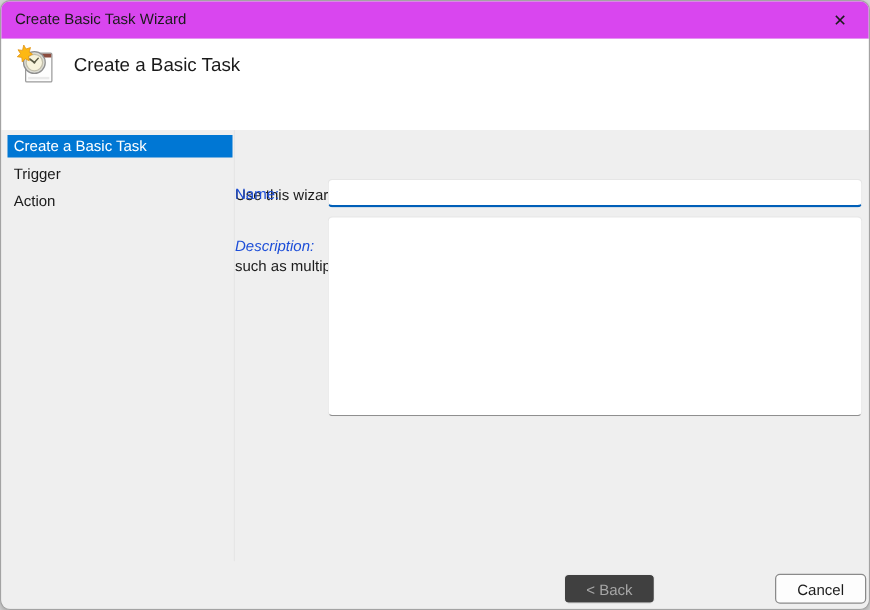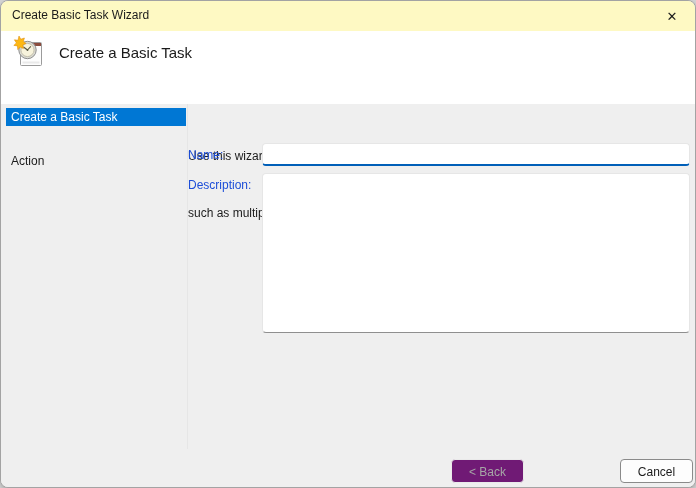--- a/index.html
+++ b/index.html
@@ -11,21 +11,21 @@
     border-radius:8px;
     overflow:hidden;
     background:#efefef;
     font-family:"Liberation Sans","DejaVu Sans",sans-serif;
     color:#1b1b1b;
     box-shadow:0 2px 6px rgba(0,0,0,.25);
   }
   
   .titlebar{
     position:absolute;top:0;left:0;right:0;height:30px;
-    background:#fef9c3;
+    background:#d946ef;
   }
   .titlebar .title{
     position:absolute;left:11px;top:0;height:30px;
     line-height:29px;font-size:12px;color:#1b1b1b;
   }
   .close-btn{
     position:absolute;right:0;top:0;width:46px;height:30px;
     display:flex;align-items:center;justify-content:center;
     font-size:13px;color:#1b1b1b;cursor:default;background:transparent;border:none;
   }
@@ -73,21 +73,21 @@
     padding:4px 7px;font-size:12px;font-family:inherit;color:#1b1b1b;
     resize:none;outline:none;
   }
   
   .btn{
     position:absolute;top:355px;width:73px;height:24px;
     font-size:12px;font-family:inherit;
     border-radius:4px;text-align:center;line-height:22px;
   }
   .btn.disabled{
-    background:#701a75;color:#a6a6a6;border:1px solid #eaeaea;
+    background:#404040;color:#a6a6a6;border:1px solid #eaeaea;
   }
   .btn.enabled{
     background:#fdfdfd;color:#1b1b1b;border:1px solid #8a8a8a;
   }
   .btn-back{left:450px;}
   .btn-next{left:537px;}
   .btn-cancel{left:619px;}
 </style>
 </head>
 <body>
@@ -116,30 +116,31 @@
 
       <polygon points="6,0 7.8,3.2 11.4,2 10.4,5.6 13,7.4 9.8,9 10.4,12.6 7.2,11 4.8,13.6 4.4,9.9 0.8,9.4 3.4,6.9 1.4,3.8 5,4.3" fill="#fdb813" stroke="#e09112" stroke-width="0.6"></polygon>
     </svg>
     <div class="htitle">Create a Basic Task</div>
   </div>
 
   <div class="body">
     <div class="pane-divider"></div>
 
     <div class="side-item active" style="top:4px;">Create a Basic Task</div>
+    <div class="side-item" style="top:26px;">Trigger</div>
     <div class="side-item" style="top:48px;">Action</div>
 
     <div class="instruction">
       <div>Use this wizard to quickly schedule a common task.  For more advanced options or settings</div>
       <div>such as multiple task actions or triggers, use the Create Task command in the Actions pane.</div>
     </div>
 
     <div class="field-label" style="top:44px;">Name:</div>
     <input class="name-input" type="text" value="" style="">
 
-    <div class="field-label" style="top:74px;">Description:</div>
+    <div class="field-label" style="top:86px;font-style:italic;">Description:</div>
     <textarea class="desc-input" style=""></textarea>
 
     <button class="btn btn-back disabled" disabled="">&lt; Back</button>
     <button class="btn btn-cancel enabled">Cancel</button>
   </div>
 
 </div>
 
 </body></html>

